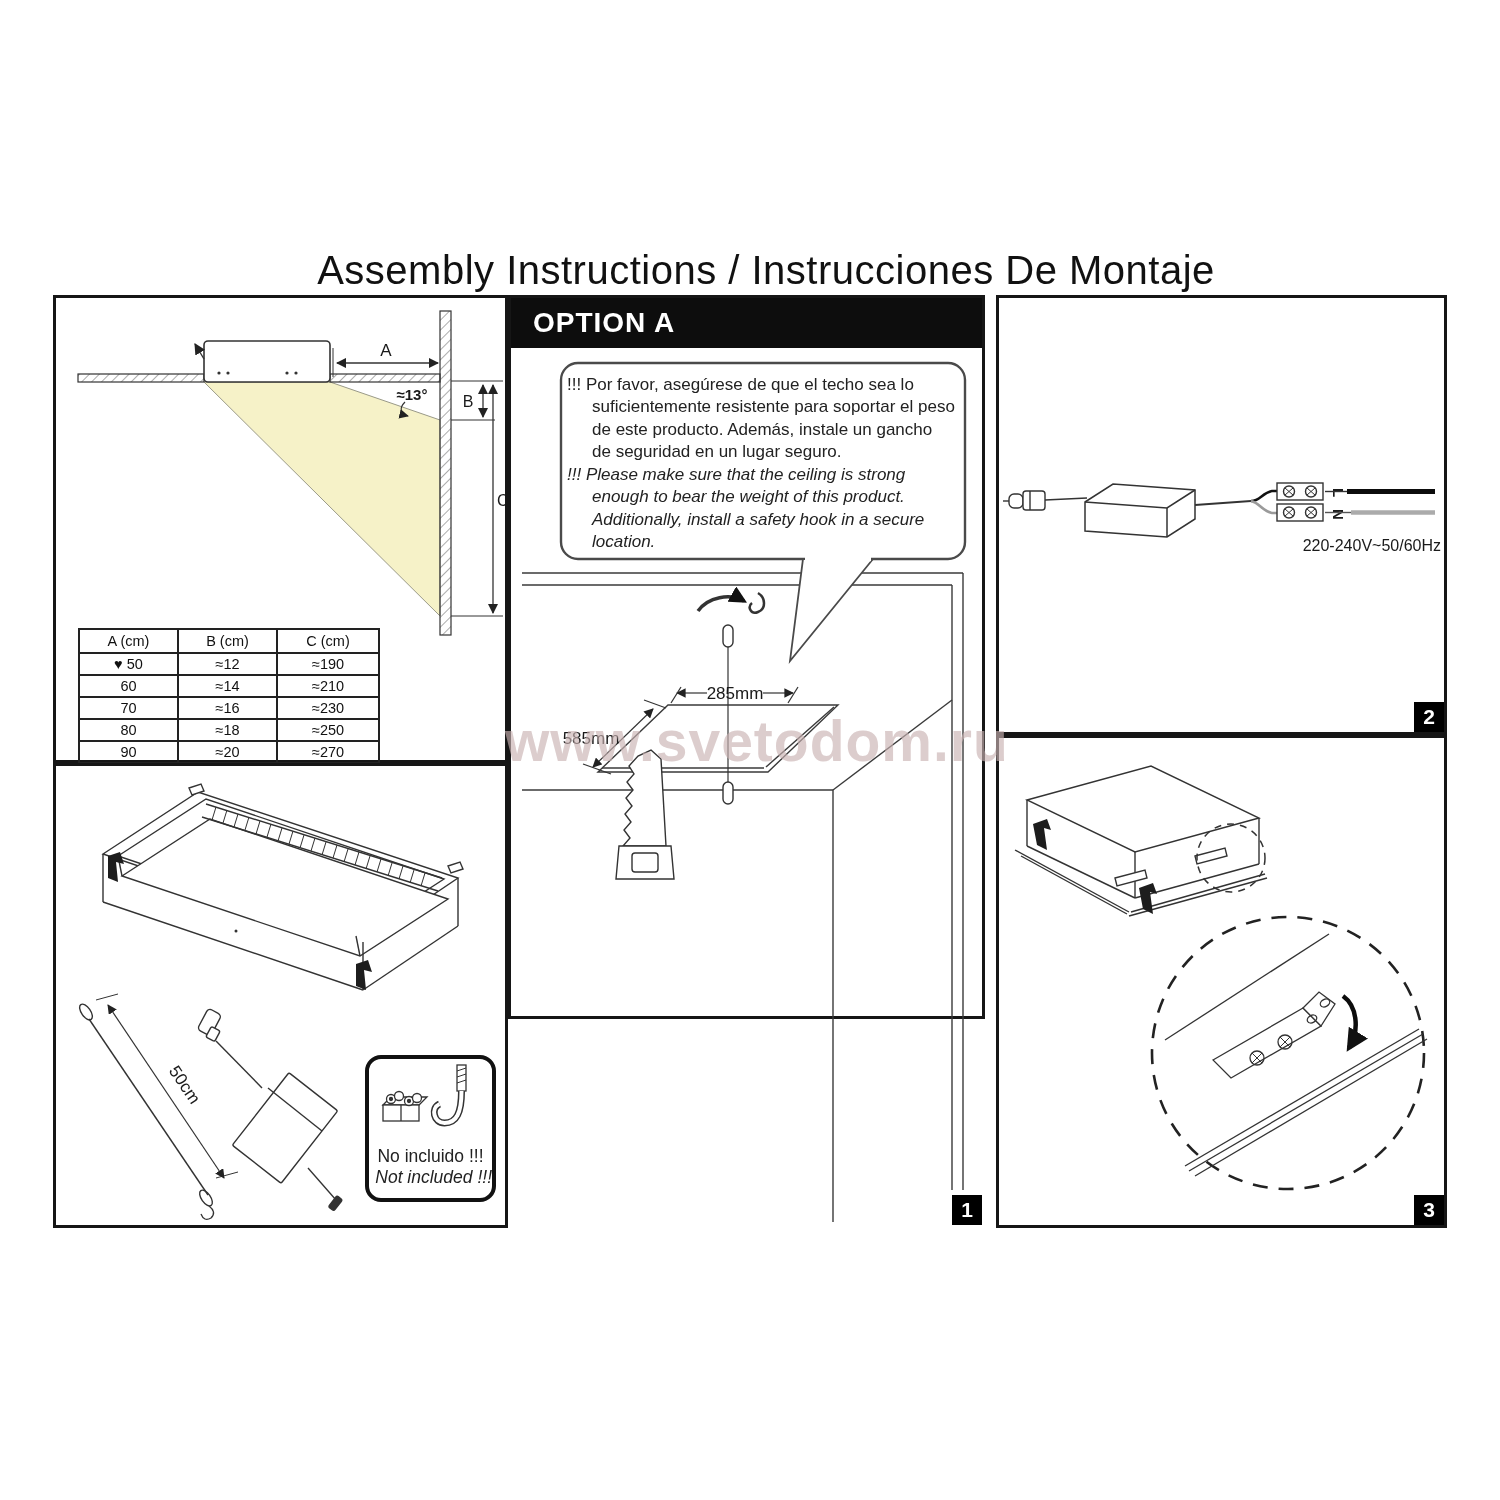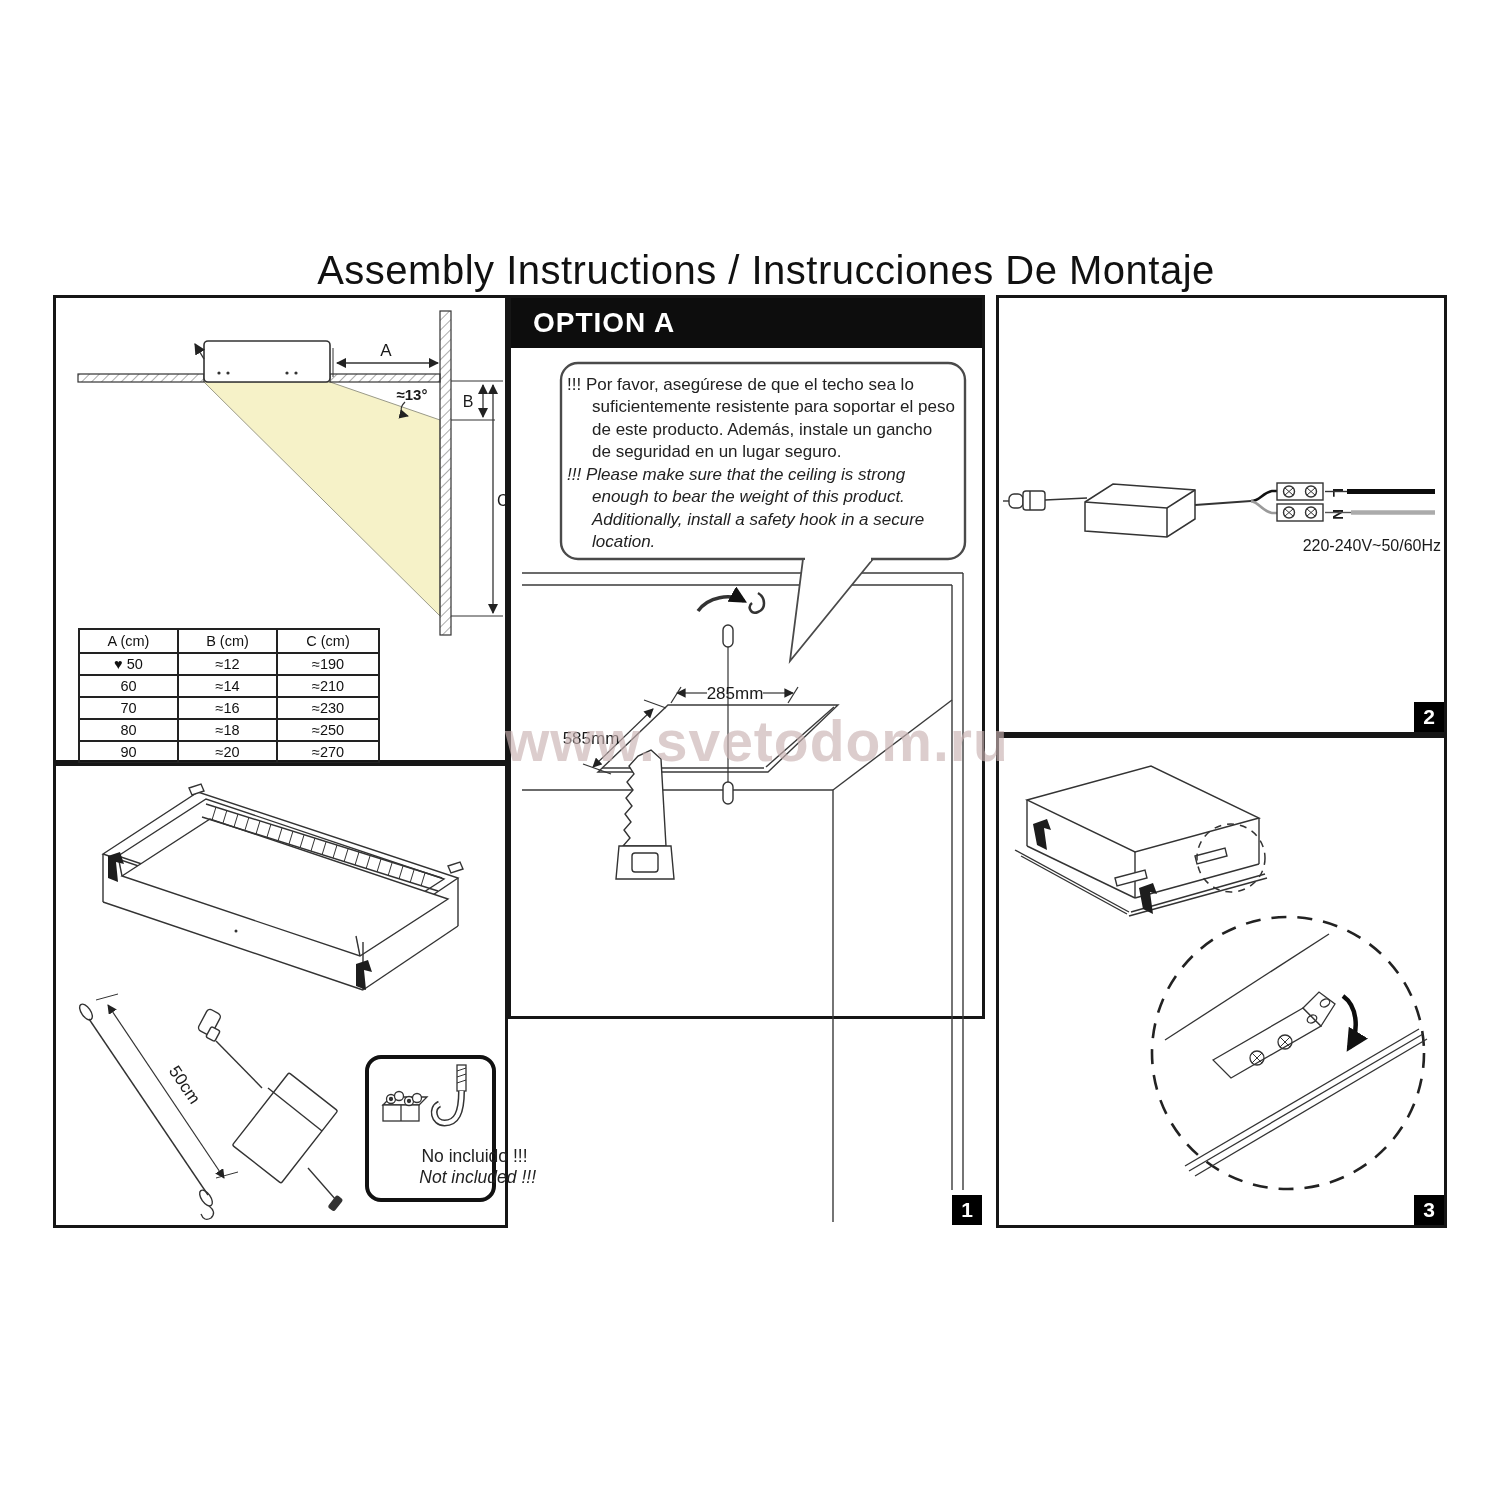--- a/index.html
+++ b/index.html
@@ -22,21 +22,21 @@
   #warnText p{margin:0;padding-left:25px;text-indent:-25px;}
   #warnText p.en{font-style:italic;}
   
   #projTable{position:absolute;left:22px;top:330px;width:302px;border-collapse:collapse;
              font-size:14.5px;text-align:center;color:#111;}
   #projTable td,#projTable th{border:2px solid #222;padding:1px 2px;height:18px;font-weight:normal;text-align:center;}
   #projTable th{height:20px;}
   
   #niBox{position:absolute;left:309px;top:289px;width:131px;height:147px;border:4px solid #111;
          border-radius:16px;box-sizing:border-box;background:#fff;}
-  #niText{position:absolute;left:0;bottom:10px;width:100%;text-align:center;font-size:17.5px;color:#222;margin-left:44px;}
+  #niText{position:absolute;left:0;bottom:10px;width:100%;text-align:center;font-size:17.5px;color:#222;}
   #niText .en{font-style:italic;text-align:right;}
 </style>
 </head>
 <body>
 
 <div id="page">
 
   <div id="title">Assembly Instructions / Instrucciones De Montaje</div>
 
   <div class="panel" style="left:53px;top:295px;width:455px;height:468px;">

